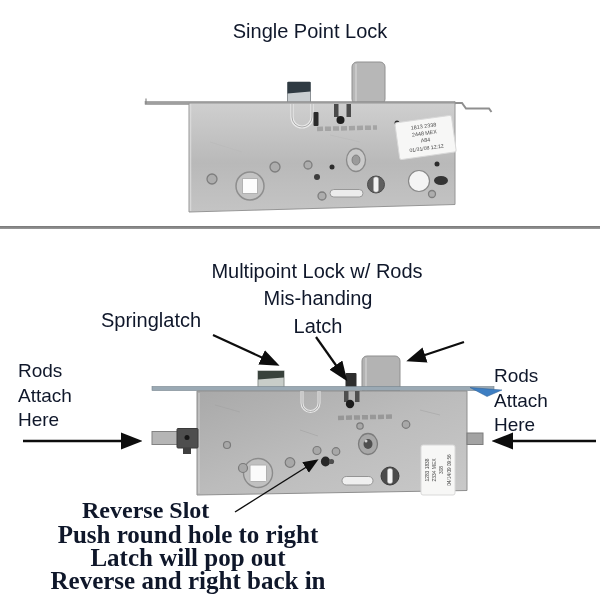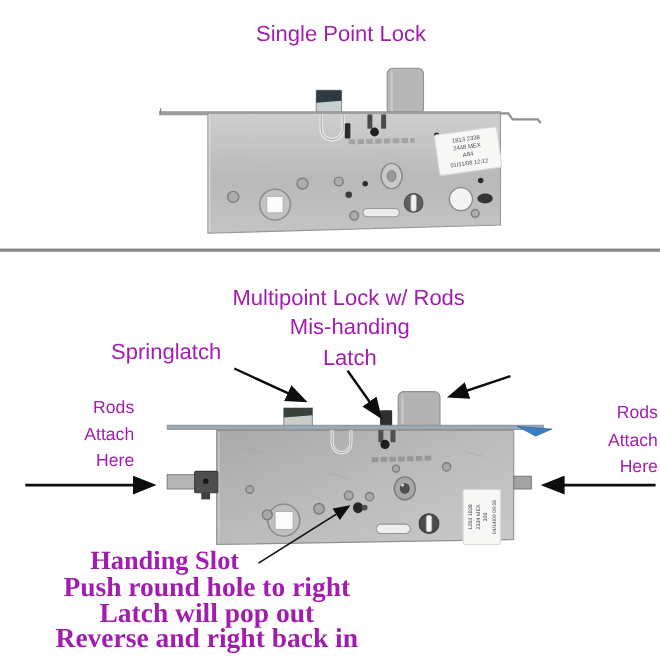--- a/index.html
+++ b/index.html
@@ -1,21 +1,21 @@
 <!DOCTYPE html>
 <html><head>
 <meta charset="utf-8">
 <style>
   html,body{margin:0;padding:0;background:#fff;}
   .page{position:relative;width:600px;height:600px;background:#ffffff;overflow:hidden;
-        font-family:"Liberation Sans",sans-serif;color:#a21caf;}
+        font-family:"Liberation Sans",sans-serif;color:#0f172a;}
   .abs{position:absolute;}
   .sans-title{font-size:20px;text-align:center;white-space:nowrap;}
   .sans-label{font-size:20px;white-space:nowrap;}
-  .stack{text-align:right;font-size:16px;line-height:24.5px;}
+  .stack{text-align:left;font-size:19px;line-height:24.5px;}
   .serif-callout{font-family:"Liberation Serif",serif;font-weight:bold;font-size:24px;white-space:nowrap;}
   .serif-lines{font-family:"Liberation Serif",serif;font-weight:bold;font-size:25px;
                line-height:23px;text-align:center;}
   .divider{position:absolute;left:0;top:226px;width:600px;height:3px;
            background:linear-gradient(#777,#9a9a9a);}
   svg{display:block;}
 </style>
 </head>
 <body>
 
@@ -236,21 +236,21 @@
       </marker>
     </defs>
     <line x1="213" y1="335" x2="276" y2="364" stroke="#0d0d0d" stroke-width="2.2" marker-end="url(#ah)"></line>
     <line x1="316" y1="337" x2="345" y2="378" stroke="#0d0d0d" stroke-width="2.2" marker-end="url(#ah)"></line>
     <line x1="464" y1="342" x2="410" y2="360" stroke="#0d0d0d" stroke-width="2.2" marker-end="url(#ah)"></line>
     <line x1="23" y1="441" x2="138" y2="441" stroke="#0d0d0d" stroke-width="2.4" marker-end="url(#ah)"></line>
     <line x1="596" y1="441" x2="496" y2="441" stroke="#0d0d0d" stroke-width="2.4" marker-end="url(#ah)"></line>
     <line x1="235" y1="512" x2="316" y2="461" stroke="#0d0d0d" stroke-width="1.4" marker-end="url(#ahs)"></line>
   </svg>
 
-  <div class="abs serif-callout" style="left:82px;top:497px;">Handing Slot</div>
+  <div class="abs serif-callout" style="left:82px;top:497px;">Reverse Slot</div>
 
   <div class="abs serif-lines" style="left:38px;top:523px;width:300px;">
     <div>Push round hole to right</div>
     <div>Latch will pop out</div>
     <div>Reverse and right back in</div>
   </div>
 
 </div>
 
 </body></html>

